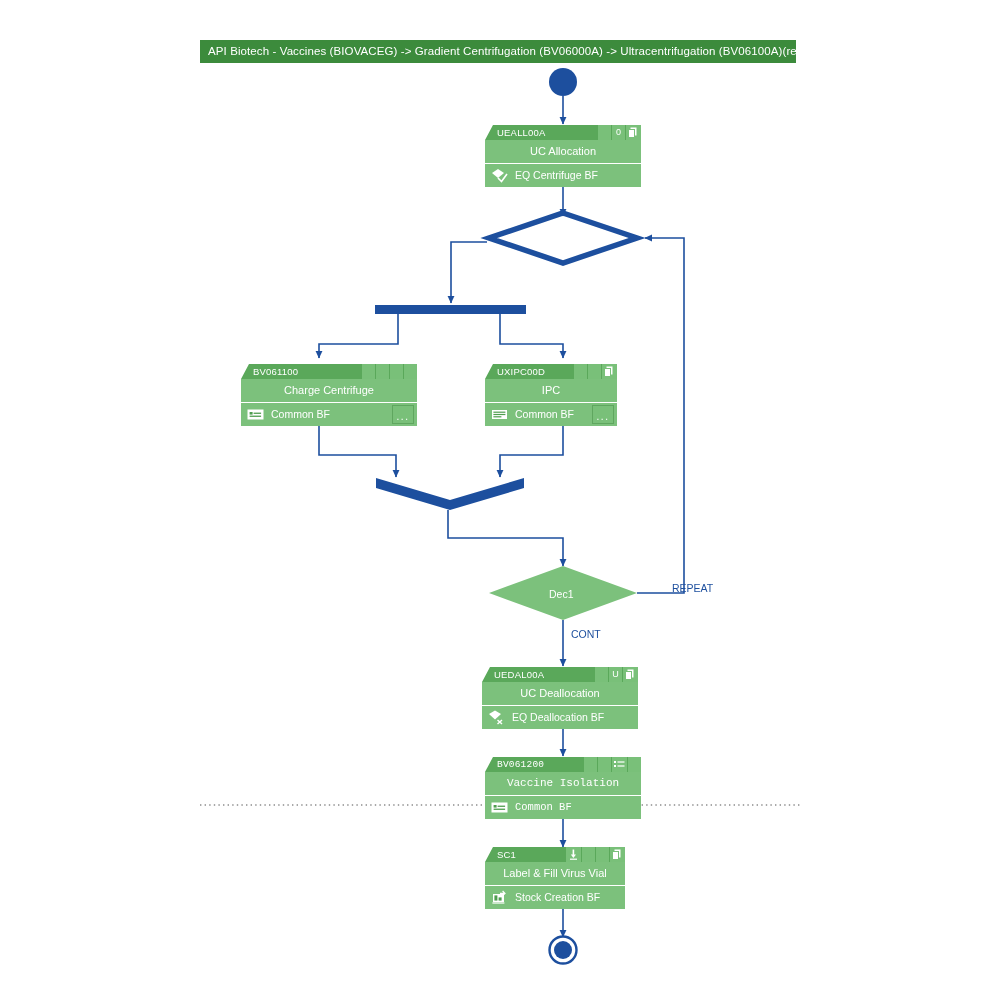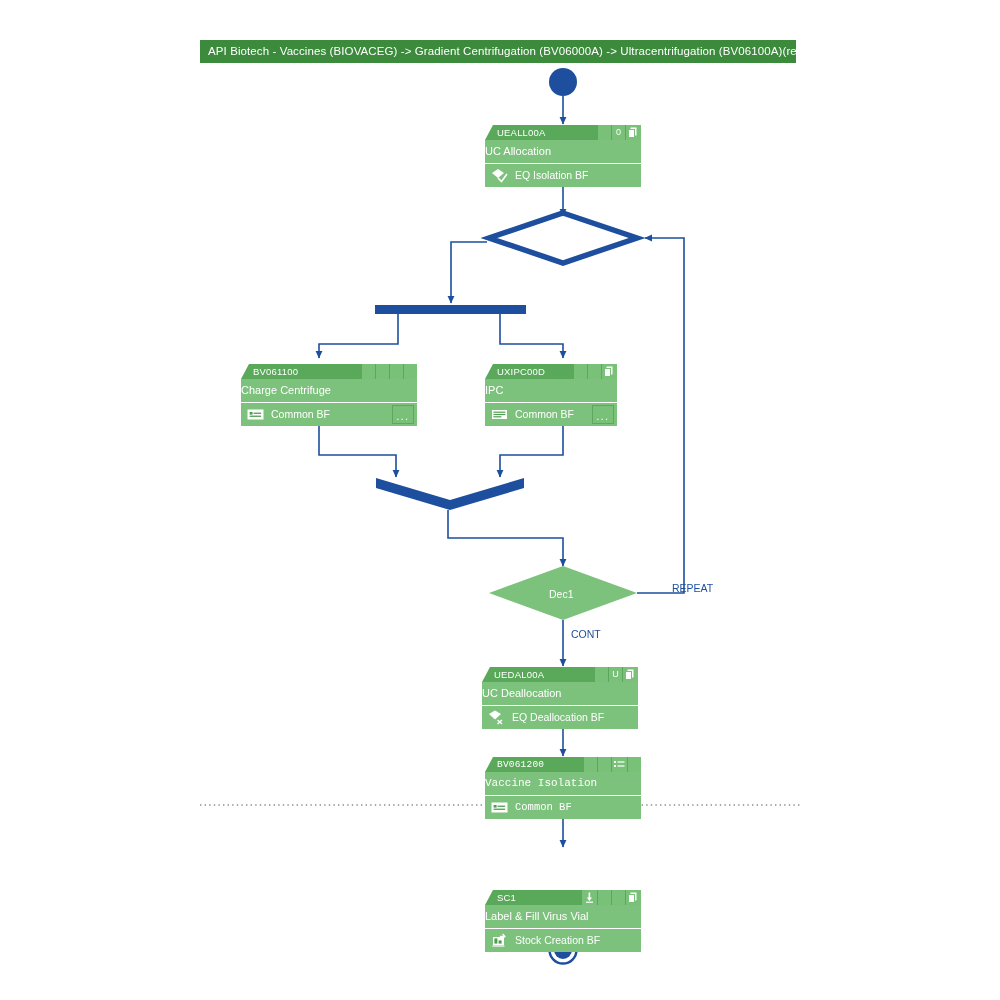--- a/index.html
+++ b/index.html
@@ -35,21 +35,21 @@
     border-left:8px solid #ffffff;border-bottom:15px solid transparent;
   }
   .nd-tabs{position:absolute;right:0;top:0;height:15px;display:flex;}
   .nd-tab{width:13px;height:15px;margin-left:1px;background:#79c079;
           color:#ffffff;font-size:9px;line-height:15px;text-align:center;}
   .nd-tab.wide{width:15px;}
   .nd-tab.blank{color:transparent;}
 
   .nd-title{
     background:#7cc17c;color:#ffffff;font-size:11px;
-    height:23px;line-height:23px;
+    height:23px;line-height:23px;text-align:center;
     border-bottom:1px solid #ffffff;white-space:nowrap;
   }
   .nd-foot{
     background:#7cc17c;color:#ffffff;font-size:10.5px;
     height:23px;line-height:23px;position:relative;
     padding-left:30px;white-space:nowrap;box-sizing:border-box;
   }
   .nd-foot .ficon{position:absolute;left:6px;top:4px;width:18px;height:15px;}
   .dots-btn{
     position:absolute;right:3px;top:2px;width:22px;height:19px;
@@ -140,21 +140,21 @@
       </span>
     </div>
     <div class="nd-title">UC Allocation</div>
     <div class="nd-foot">
       <span class="ficon">
         <svg width="18" height="15" viewBox="0 0 18 15">
           <polygon points="1,5 7,1 13,5 7,10" fill="#ffffff"></polygon>
           <path d="M7,10 L10.5,13.5 L16,6" stroke="#ffffff" stroke-width="1.6" fill="none"></path>
         </svg>
       </span>
-      <span>EQ Isolation BF</span>
+      <span>EQ Centrifuge BF</span>
     </div>
   </div>
 
   <div class="node" style="left:241px;top:364px;width:176px;">
     <div class="nd-head">
       <span class="corner"></span>
       <span class="hid">BV061100</span>
       <span class="nd-tabs">
         <span class="nd-tab blank">.</span>
         <span class="nd-tab blank">.</span>
@@ -259,21 +259,21 @@
           <rect x="1" y="3" width="15" height="9" fill="#ffffff" stroke="#ffffff"></rect>
           <rect x="2.6" y="5" width="3" height="2.6" fill="#4f9e4f"></rect>
           <rect x="6.6" y="5.6" width="7.5" height="1.3" fill="#4f9e4f"></rect>
           <rect x="2.6" y="8.6" width="11.5" height="1.3" fill="#4f9e4f"></rect>
         </svg>
       </span>
       <span>Common BF</span>
     </div>
   </div>
 
-  <div class="node" style="left:485px;top:847px;width:156px;margin-top:43px;">
+  <div class="node" style="left:485px;top:847px;width:140px;">
     <div class="nd-head">
       <span class="corner"></span>
       <span class="hid">SC1</span>
       <span class="nd-tabs">
         <span class="nd-tab wide">
           <svg width="15" height="15" viewBox="0 0 15 15">
             <rect x="6.6" y="2.5" width="1.6" height="6" fill="#ffffff"></rect>
             <polygon points="4.8,7.6 10,7.6 7.4,11 " fill="#ffffff"></polygon>
             <rect x="4" y="11.6" width="7" height="1.2" fill="#ffffff"></rect>
           </svg>

